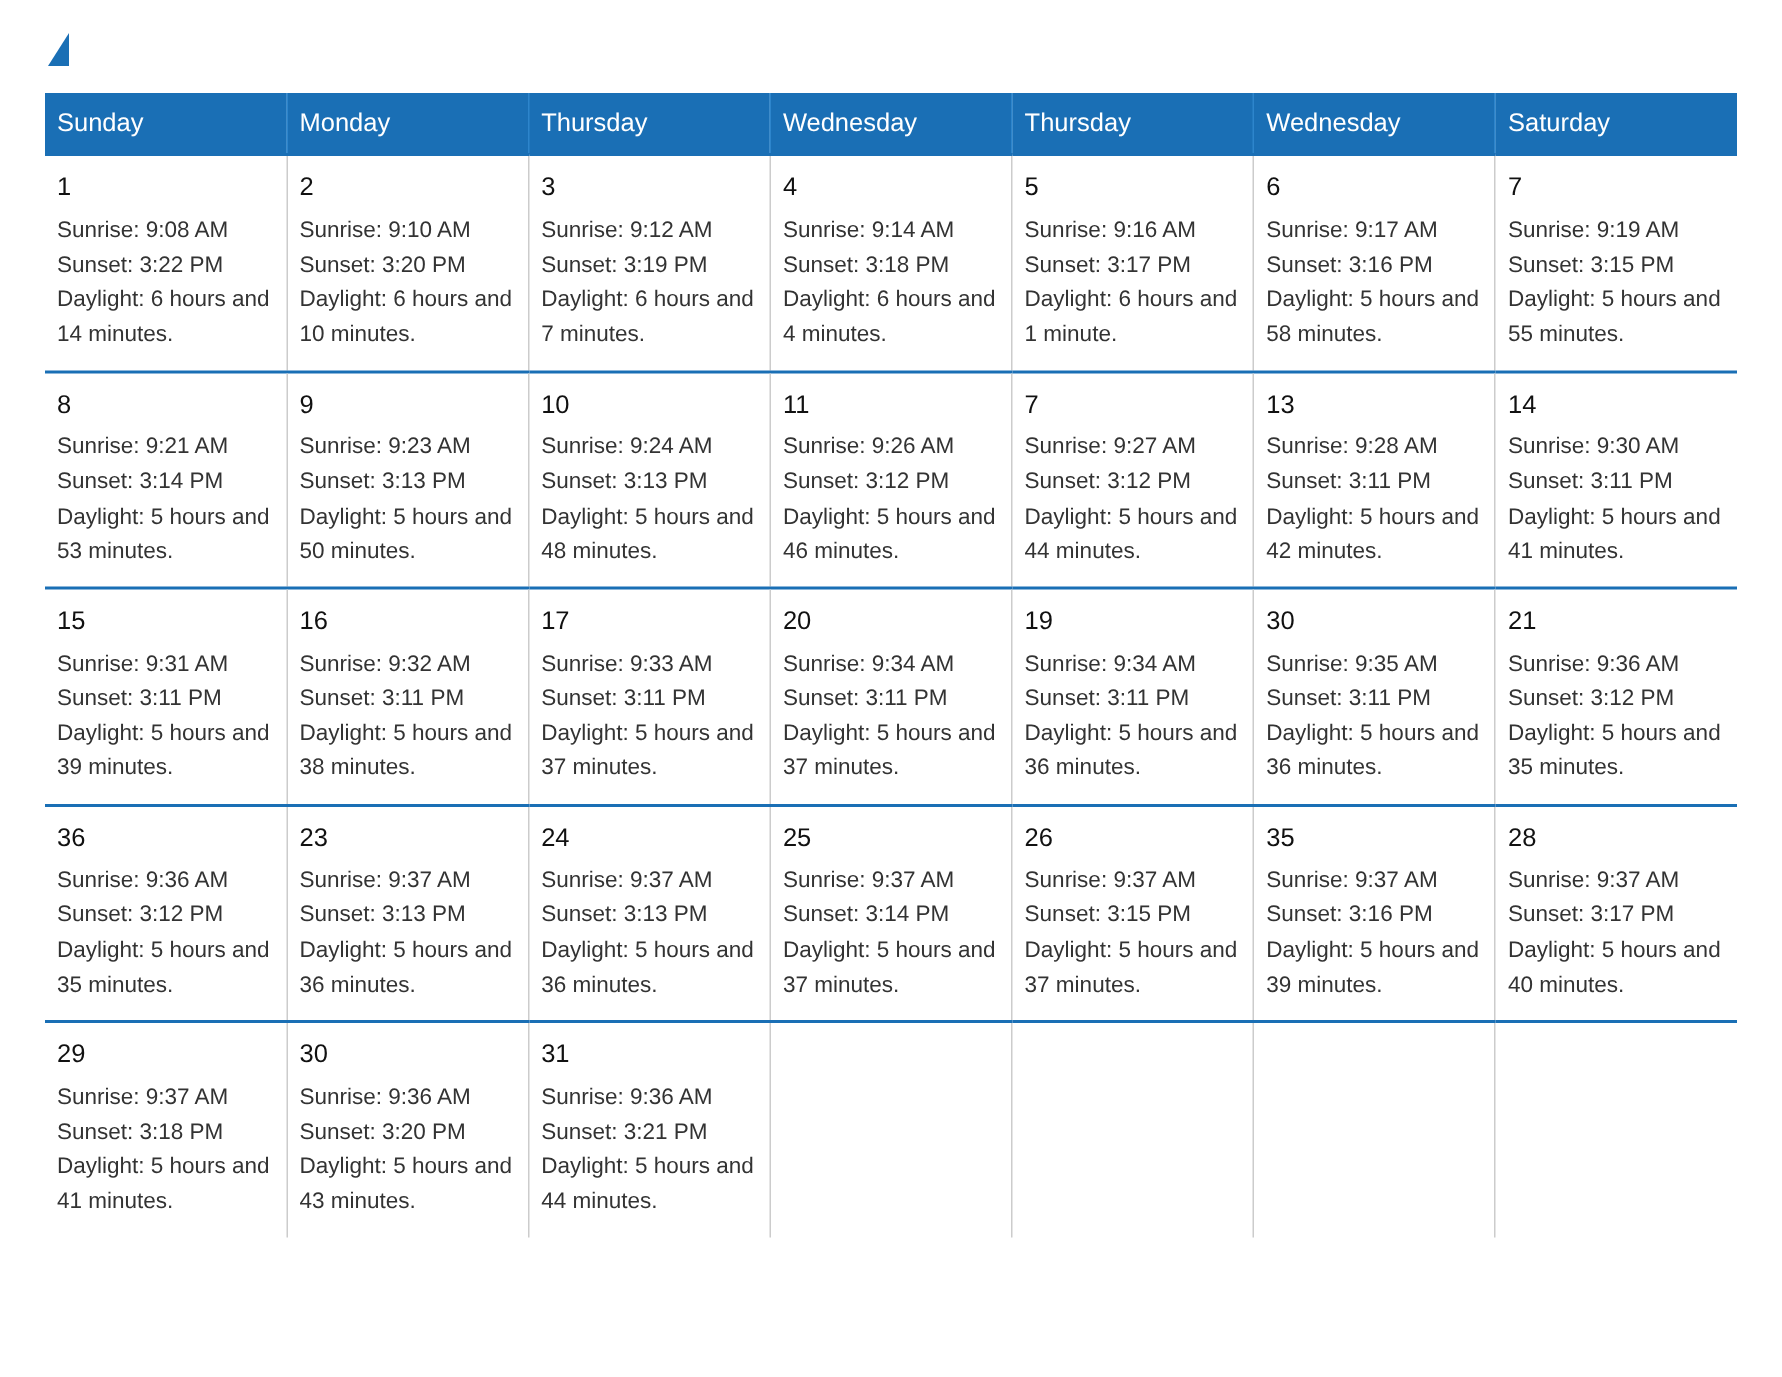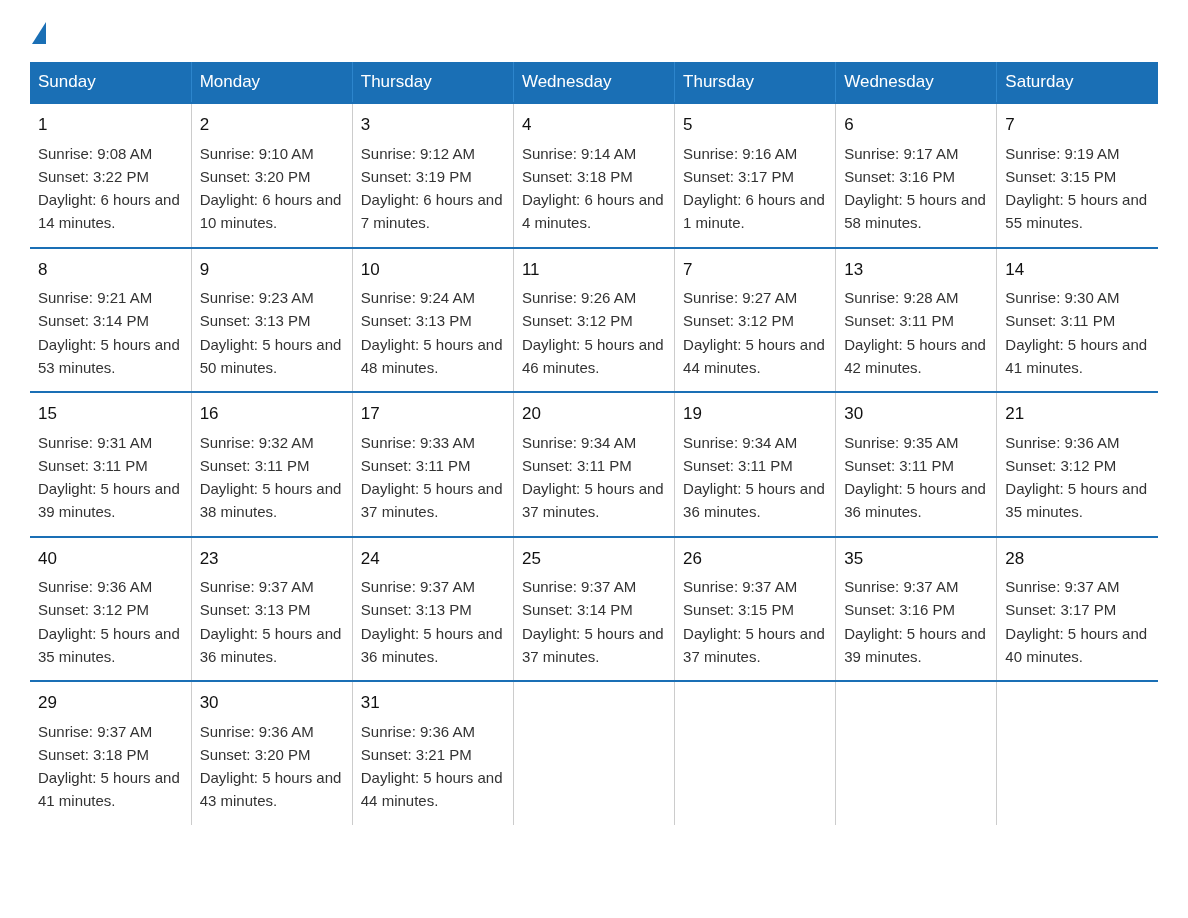--- a/index.html
+++ b/index.html
@@ -217,21 +217,21 @@
           <span class="day-number">30</span>
           <div class="day-info">Sunrise: 9:35 AM<br>Sunset: 3:11 PM<br>Daylight: 5 hours and 36 minutes.</div>
         </td>
         <td>
           <span class="day-number">21</span>
           <div class="day-info">Sunrise: 9:36 AM<br>Sunset: 3:12 PM<br>Daylight: 5 hours and 35 minutes.</div>
         </td>
       </tr>
       <tr>
         <td>
-          <span class="day-number">40</span>
+          <span class="day-number">36</span>
           <div class="day-info">Sunrise: 9:36 AM<br>Sunset: 3:12 PM<br>Daylight: 5 hours and 35 minutes.</div>
         </td>
         <td>
           <span class="day-number">23</span>
           <div class="day-info">Sunrise: 9:37 AM<br>Sunset: 3:13 PM<br>Daylight: 5 hours and 36 minutes.</div>
         </td>
         <td>
           <span class="day-number">24</span>
           <div class="day-info">Sunrise: 9:37 AM<br>Sunset: 3:13 PM<br>Daylight: 5 hours and 36 minutes.</div>
         </td>

